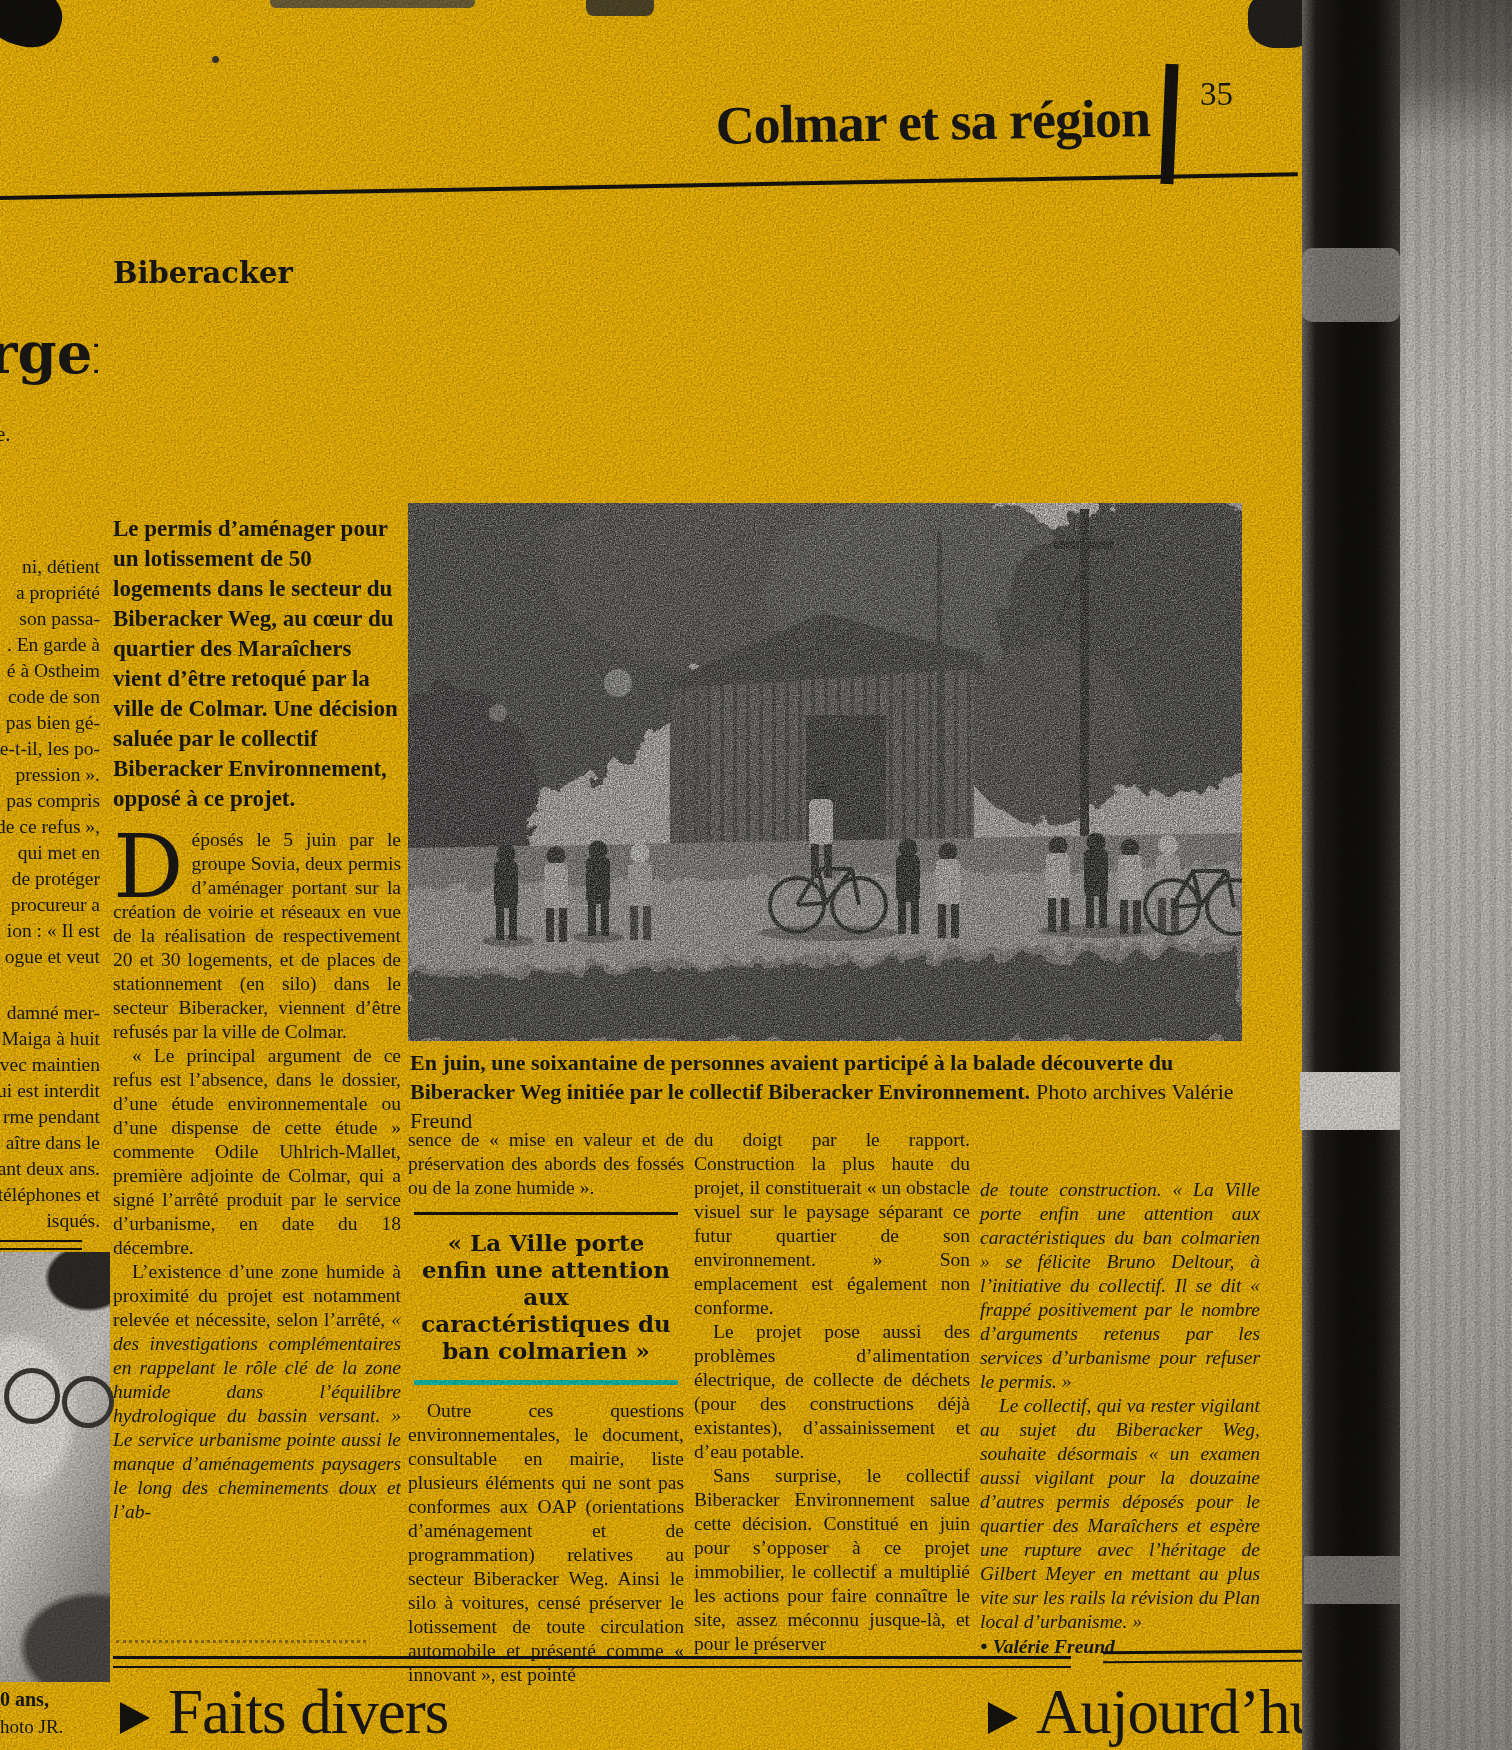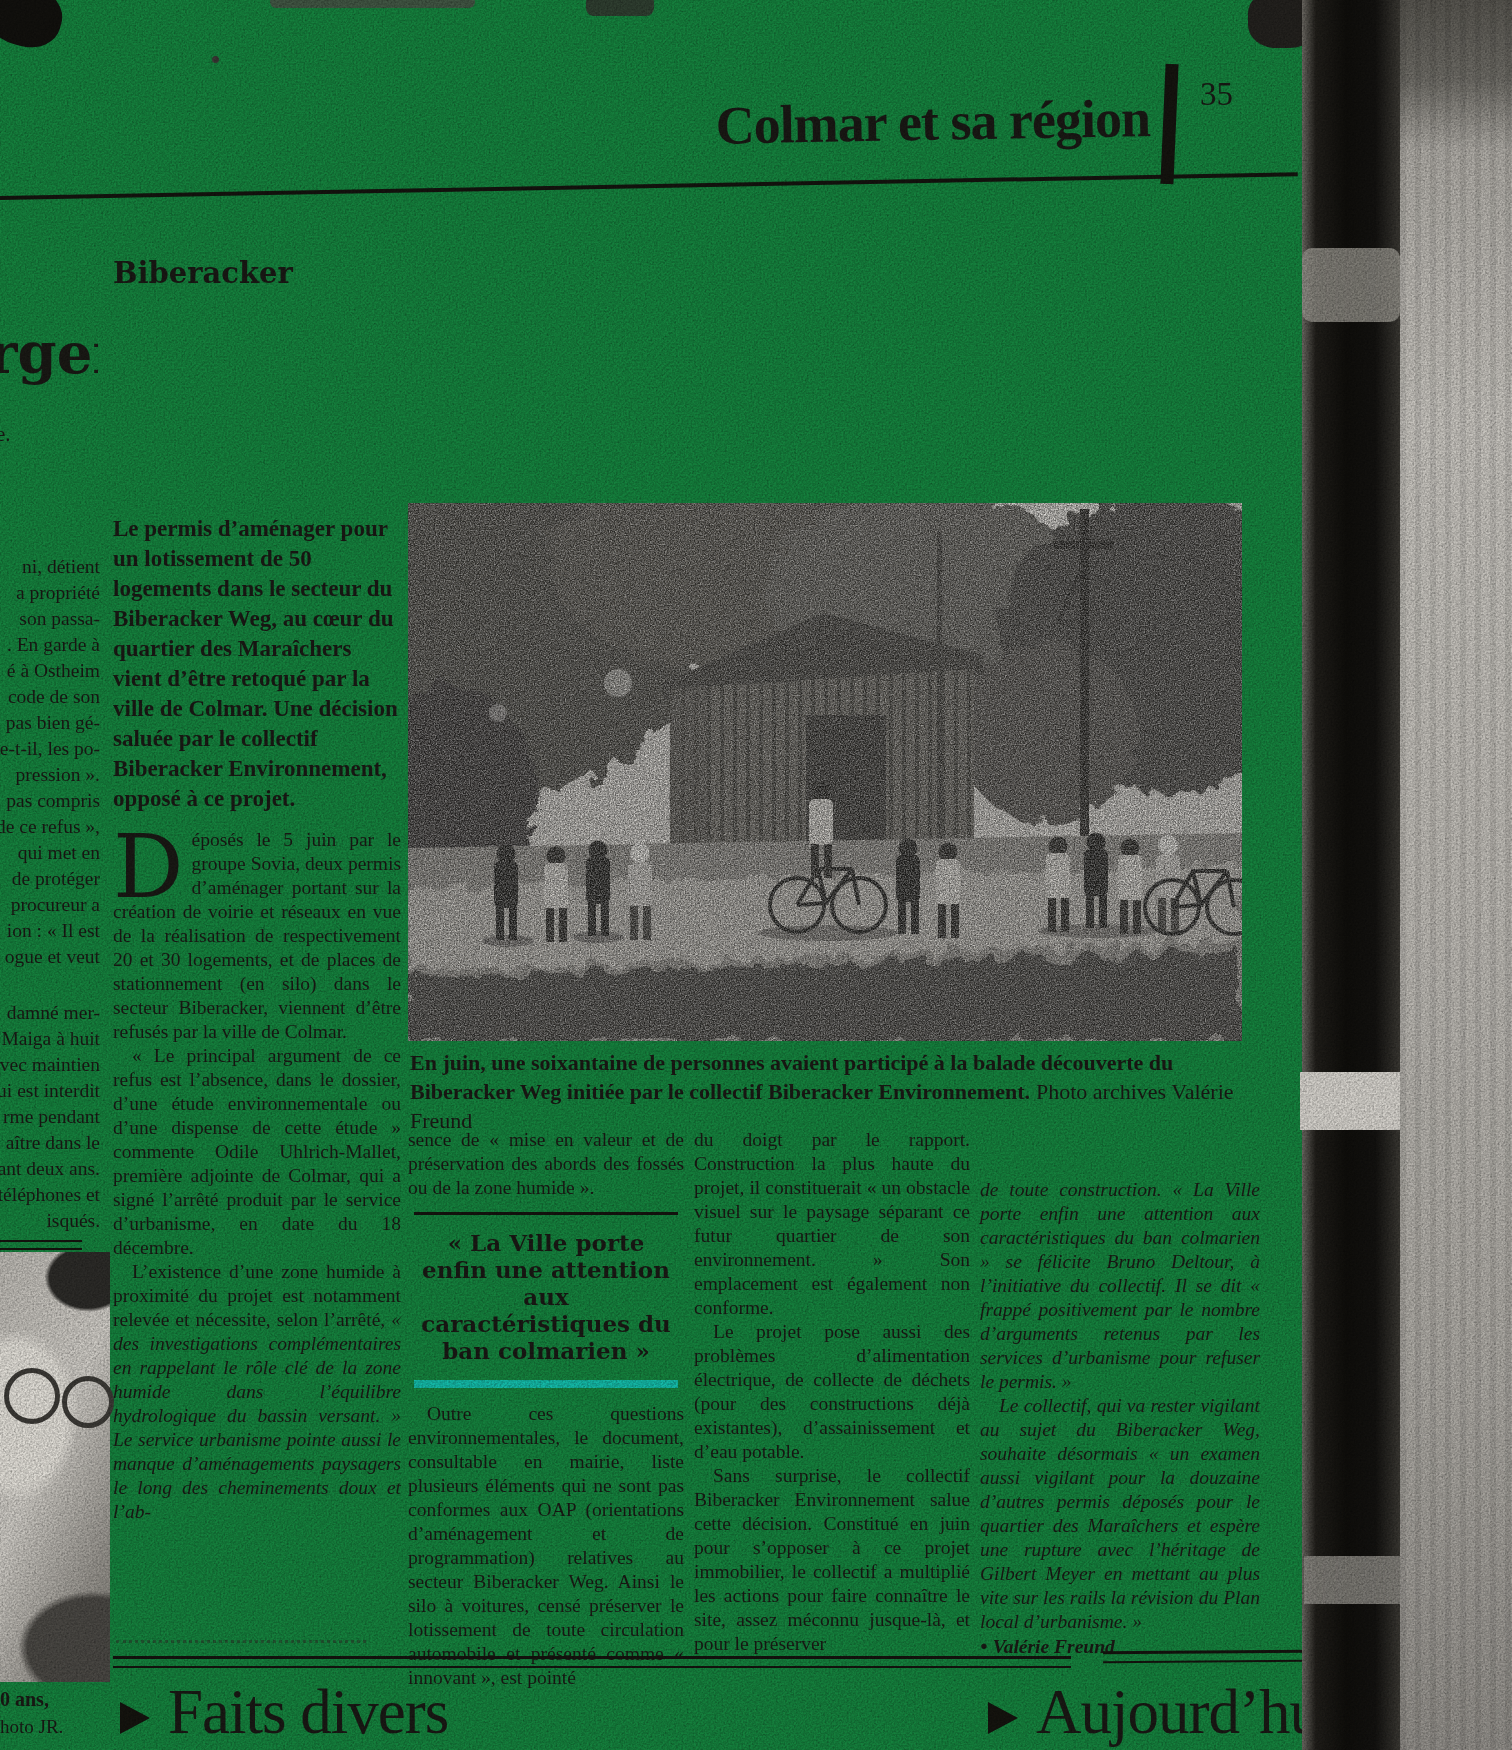--- a/index.html
+++ b/index.html
@@ -1,16 +1,16 @@
 <!DOCTYPE html>
 <html lang="fr"><head>
 <meta charset="utf-8">
 <style>
   html,body{margin:0;padding:0;}
-  .page{position:relative;width:1512px;height:1750px;background:#15803d;overflow:hidden;
+  .page{position:relative;width:1512px;height:1750px;background:#eab308;overflow:hidden;
         font-family:"Liberation Serif","DejaVu Serif",serif;color:#1a1915;}
   .abs{position:absolute;}
 
   
   .section-title{left:590px;top:92px;width:560px;text-align:right;
       font-family:"Liberation Serif",serif;font-weight:700;font-size:54px;letter-spacing:-1px;
       transform:rotate(-1deg);}
   .header-bar{left:1163px;top:64px;width:13px;height:120px;background:#15140f;transform:rotate(2.5deg);}
   .page-num{left:1200px;top:76px;font-size:33px;font-weight:400;}
   .header-rule{left:0;top:196px;width:1298px;height:4px;background:#15140f;
@@ -34,21 +34,21 @@
   .col p{margin:0;}
   .ind{text-indent:19px;}
   .col1{left:113px;top:514px;width:288px;}
   .lead{font-family:"Liberation Serif",serif;font-weight:700;font-size:23px;line-height:30px;
         text-align:left;margin-bottom:14px !important;}
   .dropcap{float:left;font-family:"DejaVu Serif",serif;font-size:88px;line-height:66px;
         padding:6px 8px 0 0;}
   .ital{font-style:italic;}
   .col2{left:408px;top:1128px;} .col3{left:694px;top:1128px;} .col4{left:980px;top:1178px;width:280px;font-style:italic;}
   .pullquote{margin:12px 6px 14px;padding:14px 2px 16px;border-top:3px solid #15140f;
-      border-bottom:8px solid #14b8a6;font-family:"DejaVu Serif",serif;font-weight:700;
+      border-bottom:5px solid #14b8a6;font-family:"DejaVu Serif",serif;font-weight:700;
       font-size:23px;line-height:27px;text-align:center;}
   .byline{margin-top:8px;font-weight:700;text-align:left;}
   .byline .bullet{font-size:13px;vertical-align:3px;margin-right:5px;}
 
   
   .photo{left:408px;top:503px;width:834px;height:538px;background:#cac7c1;}
   .caption{left:410px;top:1048px;width:833px;font-weight:700;font-size:22px;line-height:29px;}
   .credit{font-weight:400;margin-left:6px;}
 
   

